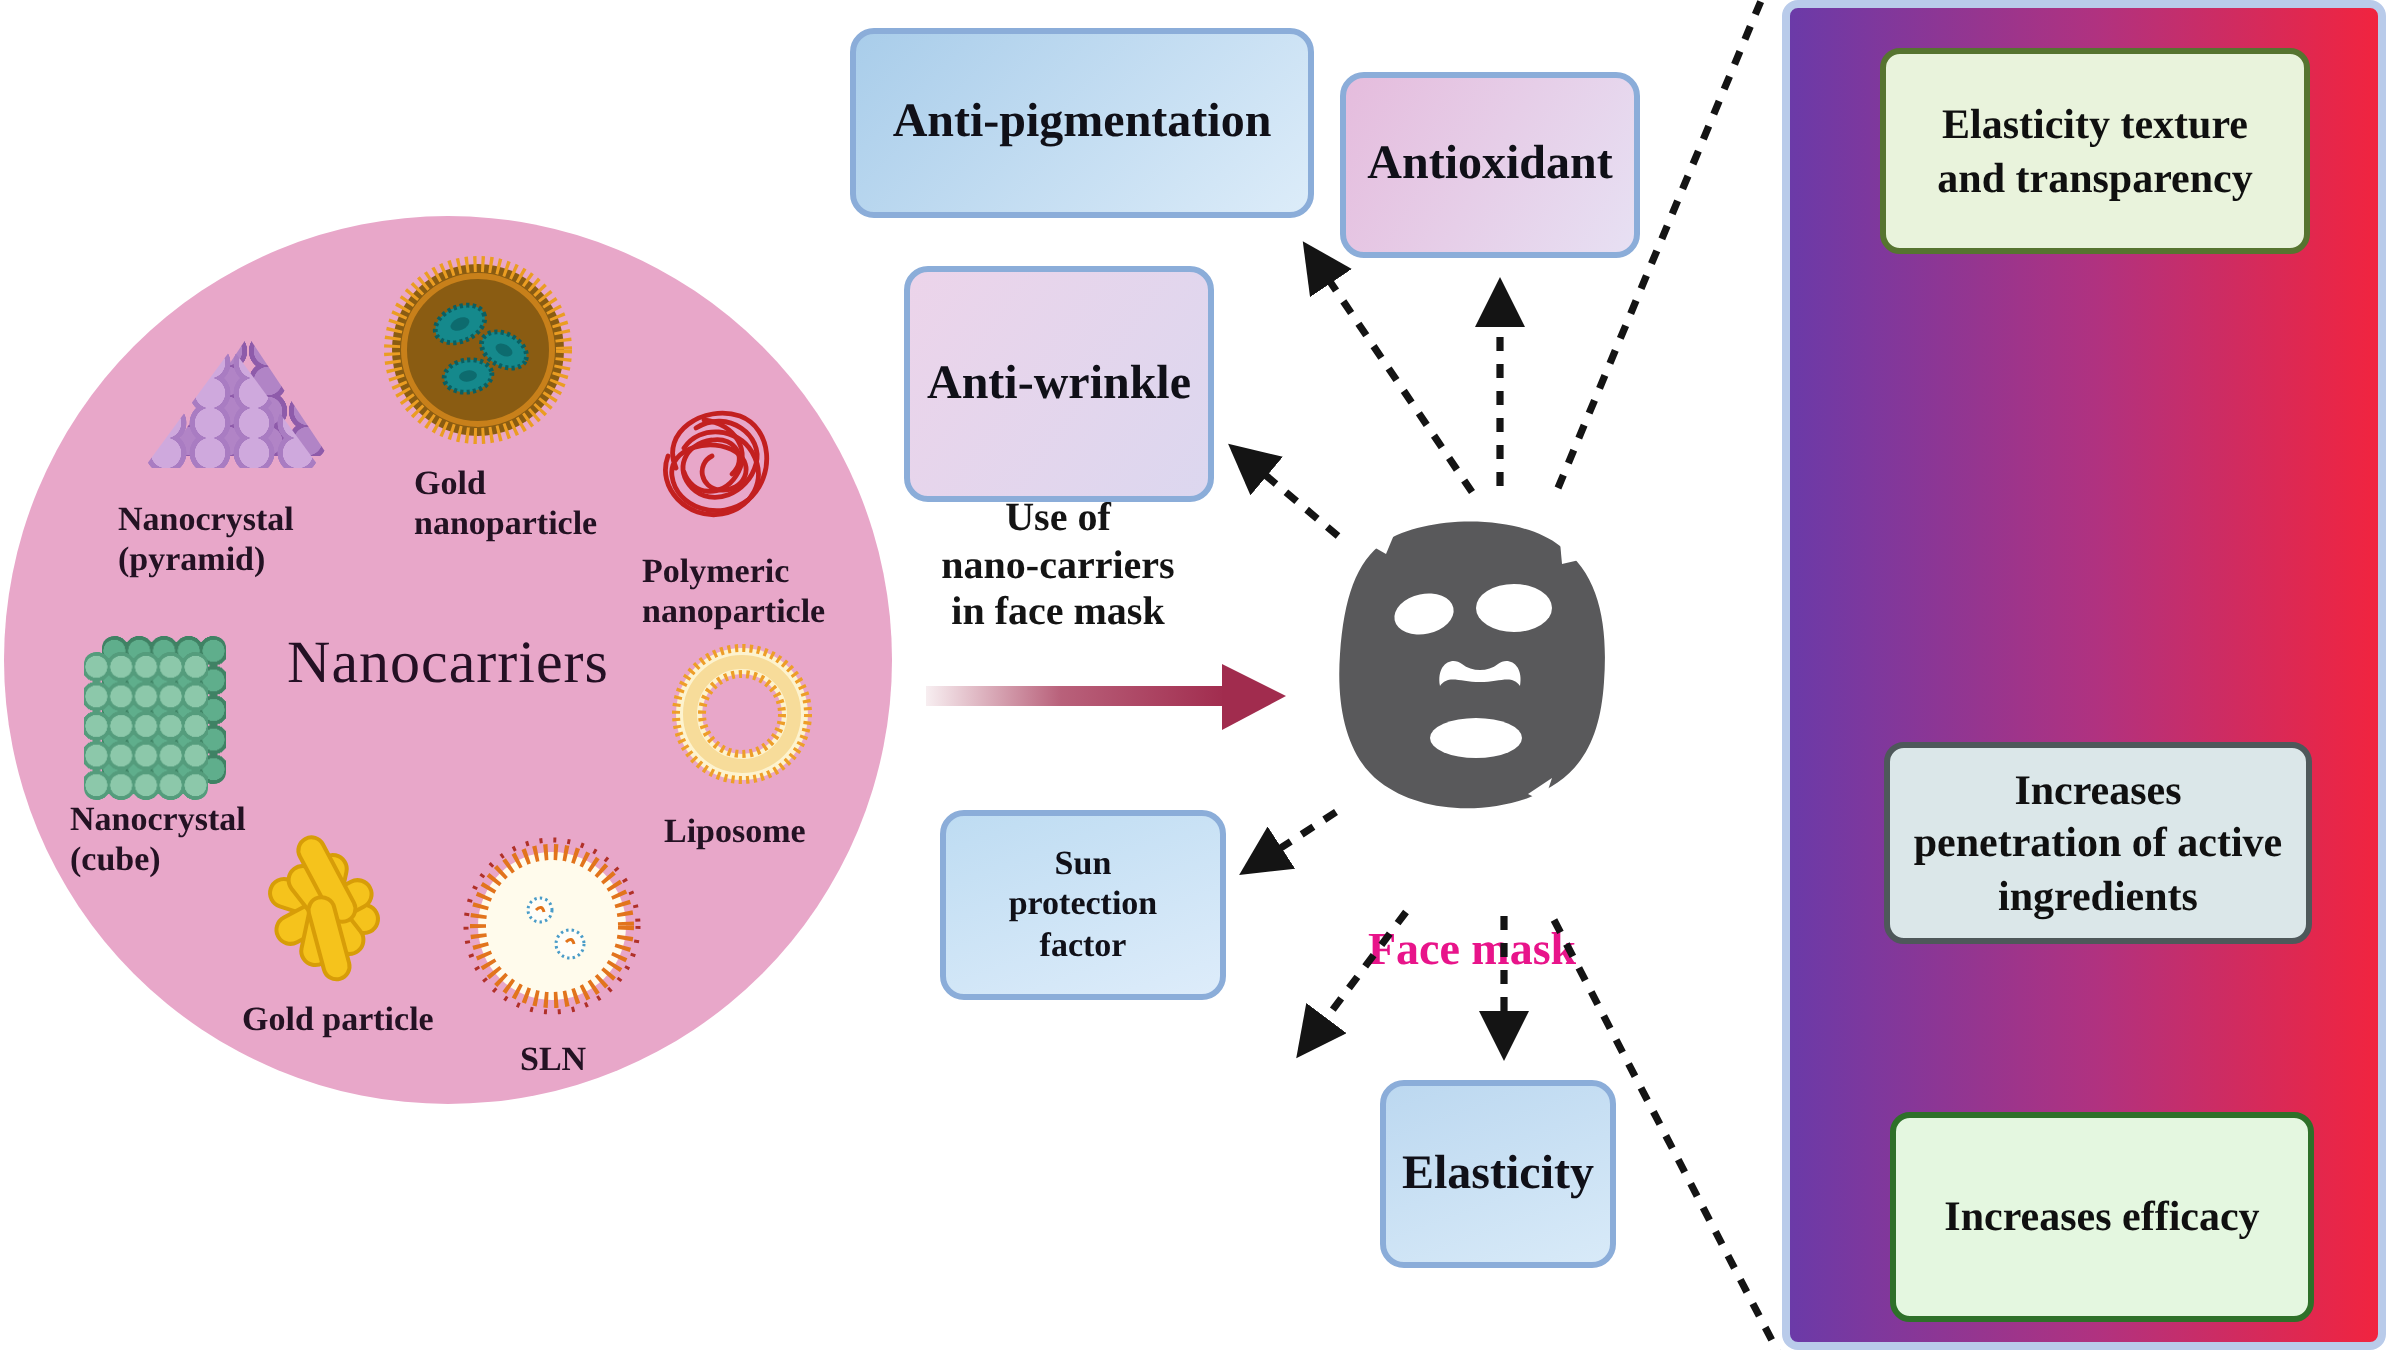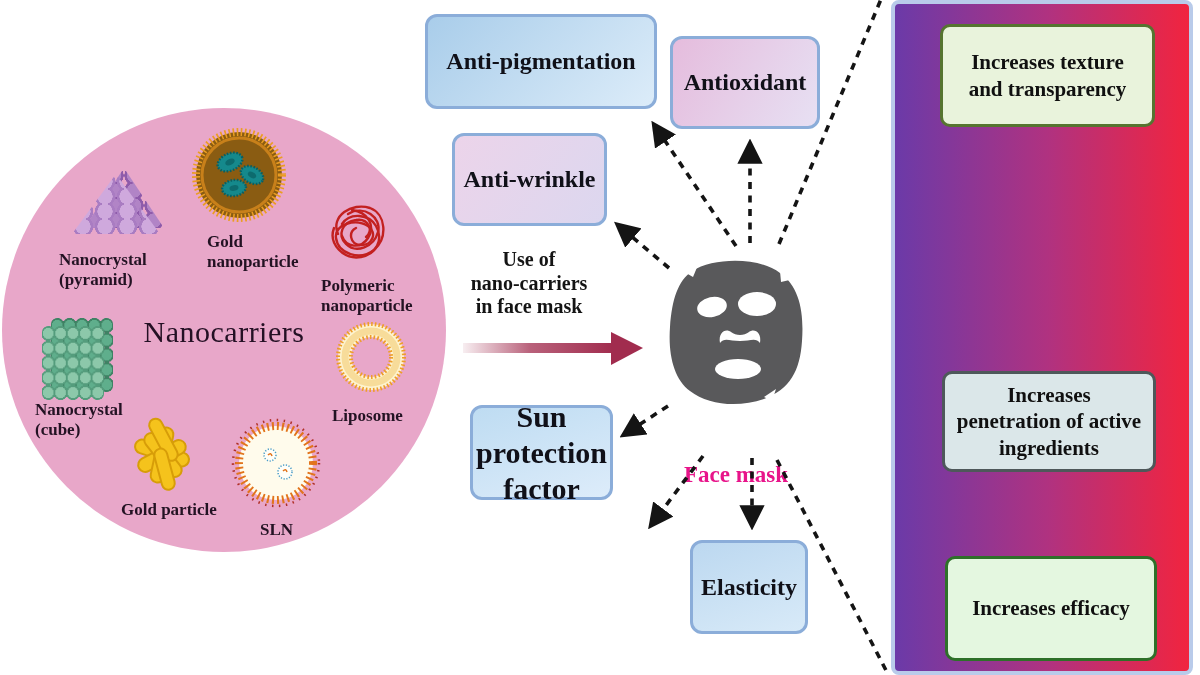--- a/index.html
+++ b/index.html
@@ -60,23 +60,23 @@
   .ebox{
     position:absolute;display:flex;align-items:center;justify-content:center;
     text-align:center;font-weight:bold;color:#101018;
     border:3px solid #8badd9;border-radius:12px;box-sizing:border-box;
     font-size:24px;line-height:1.2;white-space:pre-line;
   }
   .eb-anti_pigmentation{left:425px;top:14px;width:232px;height:95px;
     background:linear-gradient(135deg,#a9cdea,#dcecf9);}
   .eb-antioxidant{left:670px;top:36px;width:150px;height:93px;
     background:linear-gradient(120deg,#e5bcdd,#e7e0f3);}
-  .eb-anti_wrinkle{left:452px;top:133px;width:155px;height:93px;
+  .eb-anti_wrinkle{left:452px;top:133px;width:155px;height:118px;
     background:linear-gradient(125deg,#ecd4ea,#dcd7ef);}
-  .eb-sun_protection{left:470px;top:405px;width:143px;height:95px;font-size:30px;
+  .eb-sun_protection{left:470px;top:405px;width:143px;height:95px;font-size:17px;
     background:linear-gradient(160deg,#bedcf2,#ddecfa);}
   .eb-collagen{left:444px;top:540px;width:214px;height:83px;
     background:linear-gradient(120deg,#edccе4,#e0d9ef);
     background:linear-gradient(120deg,#edcce4,#e0d9ef);}
   .eb-elasticity{left:690px;top:540px;width:118px;height:94px;
     background:linear-gradient(160deg,#bcd8f0,#d8eaf8);}
 
   .flow-text{
     position:absolute;left:446px;top:248px;width:166px;text-align:center;
     font-size:20px;font-weight:bold;line-height:1.18;color:#141414;white-space:pre-line;
@@ -206,21 +206,21 @@
       <polygon points="112,154 124,146 120,158"></polygon>
       <ellipse cx="60" cy="64" rx="15" ry="10" transform="rotate(-12 60 64)"></ellipse>
       <ellipse cx="105" cy="61" rx="19" ry="12"></ellipse>
       <path d="M 68 100 C 66 89 74 85 79 89 C 84 93 92 93 97 89 C 102 85 110 89 108 100 C 104 94 98 98 88 98 C 78 98 72 94 68 100 Z"></path>
       <ellipse cx="86" cy="126" rx="23" ry="10"></ellipse>
     </g>
   </svg>
   <div class="mask-label">Face mask</div>
 
   <div class="panel">
-    <div class="pbox pb-texture">Increases texture and transparency</div>
+    <div class="pbox pb-texture">Elasticity texture and transparency</div>
     <div class="pbox pb-penetration">Increases penetration of active ingredients</div>
     <div class="pbox pb-efficacy">Increases efficacy</div>
   </div>
 
   <svg class="overlay" width="1200" height="675" viewBox="0 0 1200 675">
     <defs>
       <marker id="ah" markerWidth="7" markerHeight="7" refX="5.2" refY="3.5" orient="auto">
         <path d="M0,0 L7,3.5 L0,7 Z" fill="#141414"></path>
       </marker>
       <linearGradient id="redgrad" x1="0" y1="0" x2="1" y2="0">

